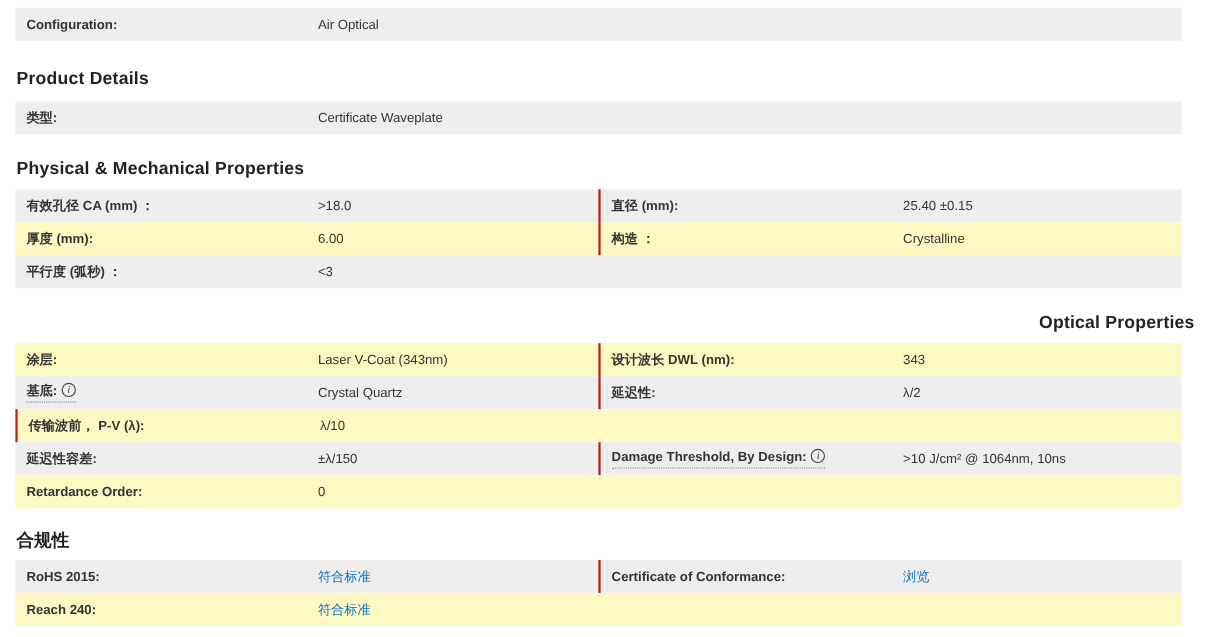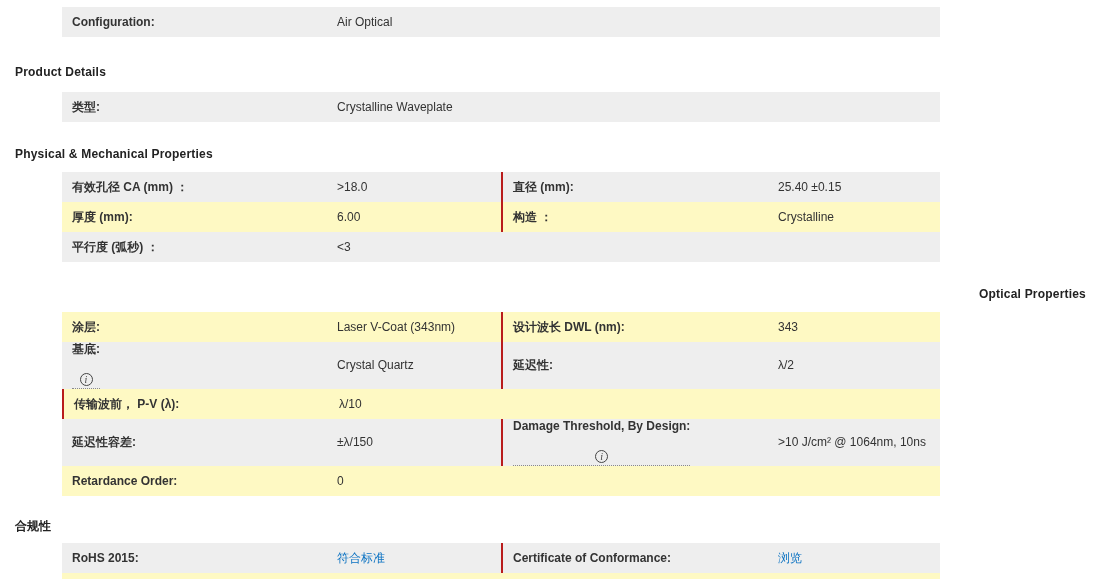--- a/index.html
+++ b/index.html
@@ -7,46 +7,45 @@
   body {
     width:1098px; min-height:579px;
     font-family:"Liberation Sans","DejaVu Sans",sans-serif;
     font-size:12px; color:#333333;
     -webkit-font-smoothing:antialiased;
   }
   .page { width:1098px; min-height:579px; padding:7px 12px 14px 14px; overflow:hidden; }
 
   
   .sec-heading {
-    font-size:12px; font-weight:800; color:#222222;
+    font-size:16px; font-weight:800; color:#222222;
     letter-spacing:.2px; line-height:20px;
     margin:24px 0 8px 1px;
   }
   .sec-heading.cjk { font-weight:700; letter-spacing:0; }
 
   
-  .spec-table { width:878px;margin-left:48px; }
+  .spec-table { width:1060px; }
   .spec-row { display:flex; align-items:stretch; min-height:30px; background:#fef9c3; }
   .spec-row.shaded { background:#eeeeee; }
   .half { flex:0 0 50%; display:flex; align-items:center; min-height:30px; }
   .half.divided { border-left:2px solid #b91c1c; }
   .half.empty { border-left:none; }
   .cell-label {
     flex:0 0 275px; padding-left:10px; padding-right:8px;
     font-weight:700; color:#333333; line-height:15px;
   }
   .cell-value { flex:1 1 auto; padding-right:8px; line-height:15px; color:#333333; }
 
   
   .tt {
     border-bottom:1px dotted #8a8a8a;
     padding-bottom:2px;
-    display:inline-flex; align-items:center; gap:16px;
+    display:inline-flex; gap:4px;
     cursor:help;
-    flex-direction:column;
   }
   .info-icon {
     display:inline-flex; align-items:center; justify-content:center;
     width:13px; height:13px; border:1px solid #444444; border-radius:50%;
     font-family:"Liberation Serif","DejaVu Serif",serif;
     font-style:italic; font-weight:400; font-size:10px; line-height:1;
     color:#444444; flex:none;
   }
 
   
@@ -72,21 +71,21 @@
       </div>
       <div class="half empty"></div>
     </div>
   </div>
 
   <h2 class="sec-heading h-product">Product Details</h2>
   <div class="spec-table">
     <div class="spec-row shaded">
       <div class="half">
         <div class="cell-label">类型:</div>
-        <div class="cell-value">Crystalline Waveplate</div>
+        <div class="cell-value">Certificate Waveplate</div>
       </div>
       <div class="half empty"></div>
     </div>
   </div>
 
   <h2 class="sec-heading h-physical">Physical &amp; Mechanical Properties</h2>
   <div class="spec-table">
 
     <div class="spec-row shaded">
       <div class="half">

